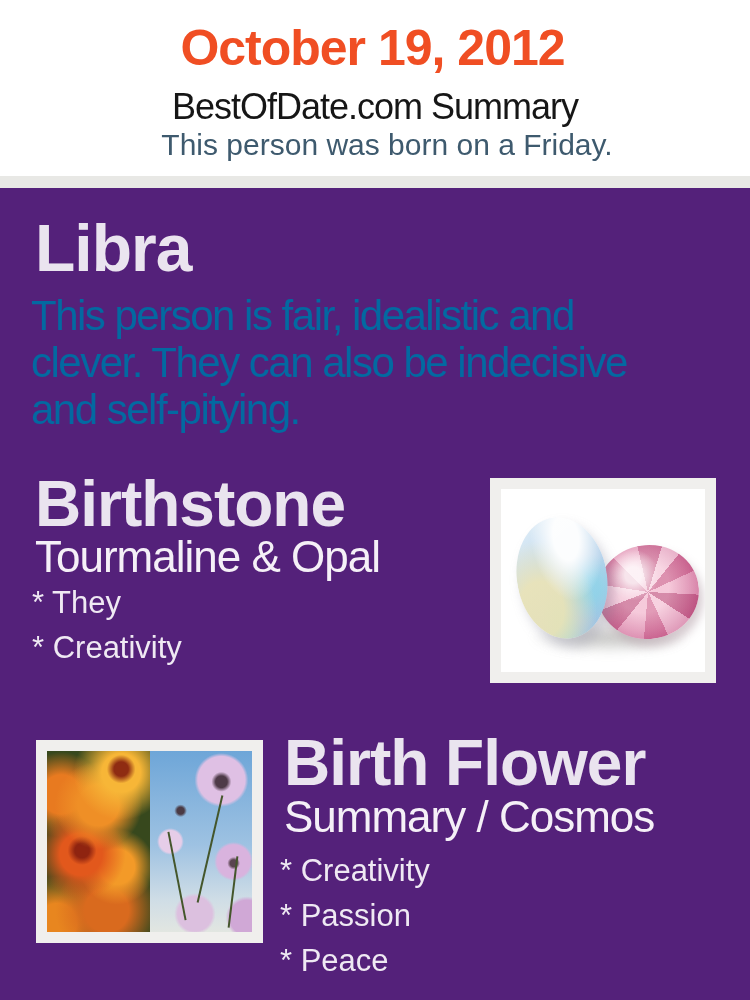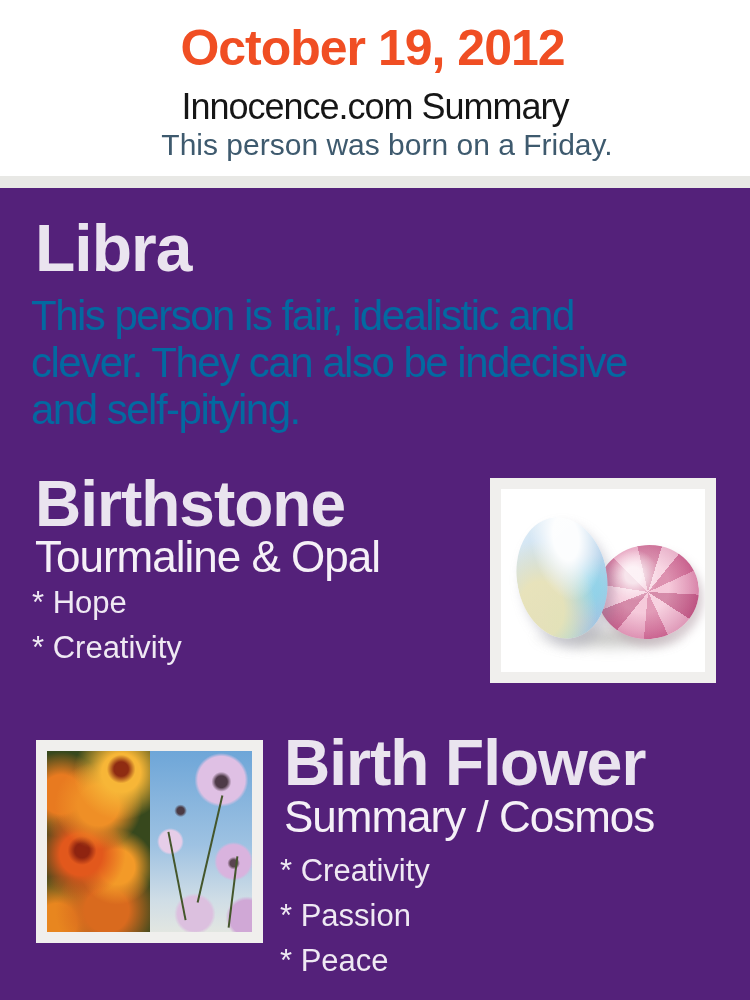--- a/index.html
+++ b/index.html
@@ -115,33 +115,33 @@
   .stem-1 { height:110px; left:58%; top:24%; transform:rotate(13deg); }
   .stem-2 { height:90px;  left:26%; top:44%; transform:rotate(-11deg); }
   .stem-3 { height:72px;  left:80%; top:58%; transform:rotate(7deg); }
 </style>
 </head>
 <body>
 
 <div class="page">
 
   <div class="abs date">October 19, 2012</div>
-  <div class="abs subtitle">Innocence.com Summary</div>
+  <div class="abs subtitle">BestOfDate.com Summary</div>
   <div class="abs born">This person was born on a Friday.</div>
   <div class="abs divider"></div>
 
   <div class="abs purple-panel"></div>
 
   <div class="abs section-title zodiac-title">Libra</div>
   <div class="abs zodiac-desc">This person is fair, idealistic and clever. They can also be indecisive and self-pitying.</div>
 
   <div class="abs section-title bs-title">Birthstone</div>
   <div class="abs value-line bs-value">Tourmaline &amp; Opal</div>
   <div class="abs trait-list bs-traits">
-    <div class="trait">* Hope</div>
+    <div class="trait">* They</div>
     <div class="trait">* Creativity</div>
   </div>
 
   <div class="abs gem-box">
     <div class="gem-inner">
       <div class="gem-shadow"></div>
       <div class="tourmaline"></div>
       <div class="opal"></div>
     </div>
   </div>

